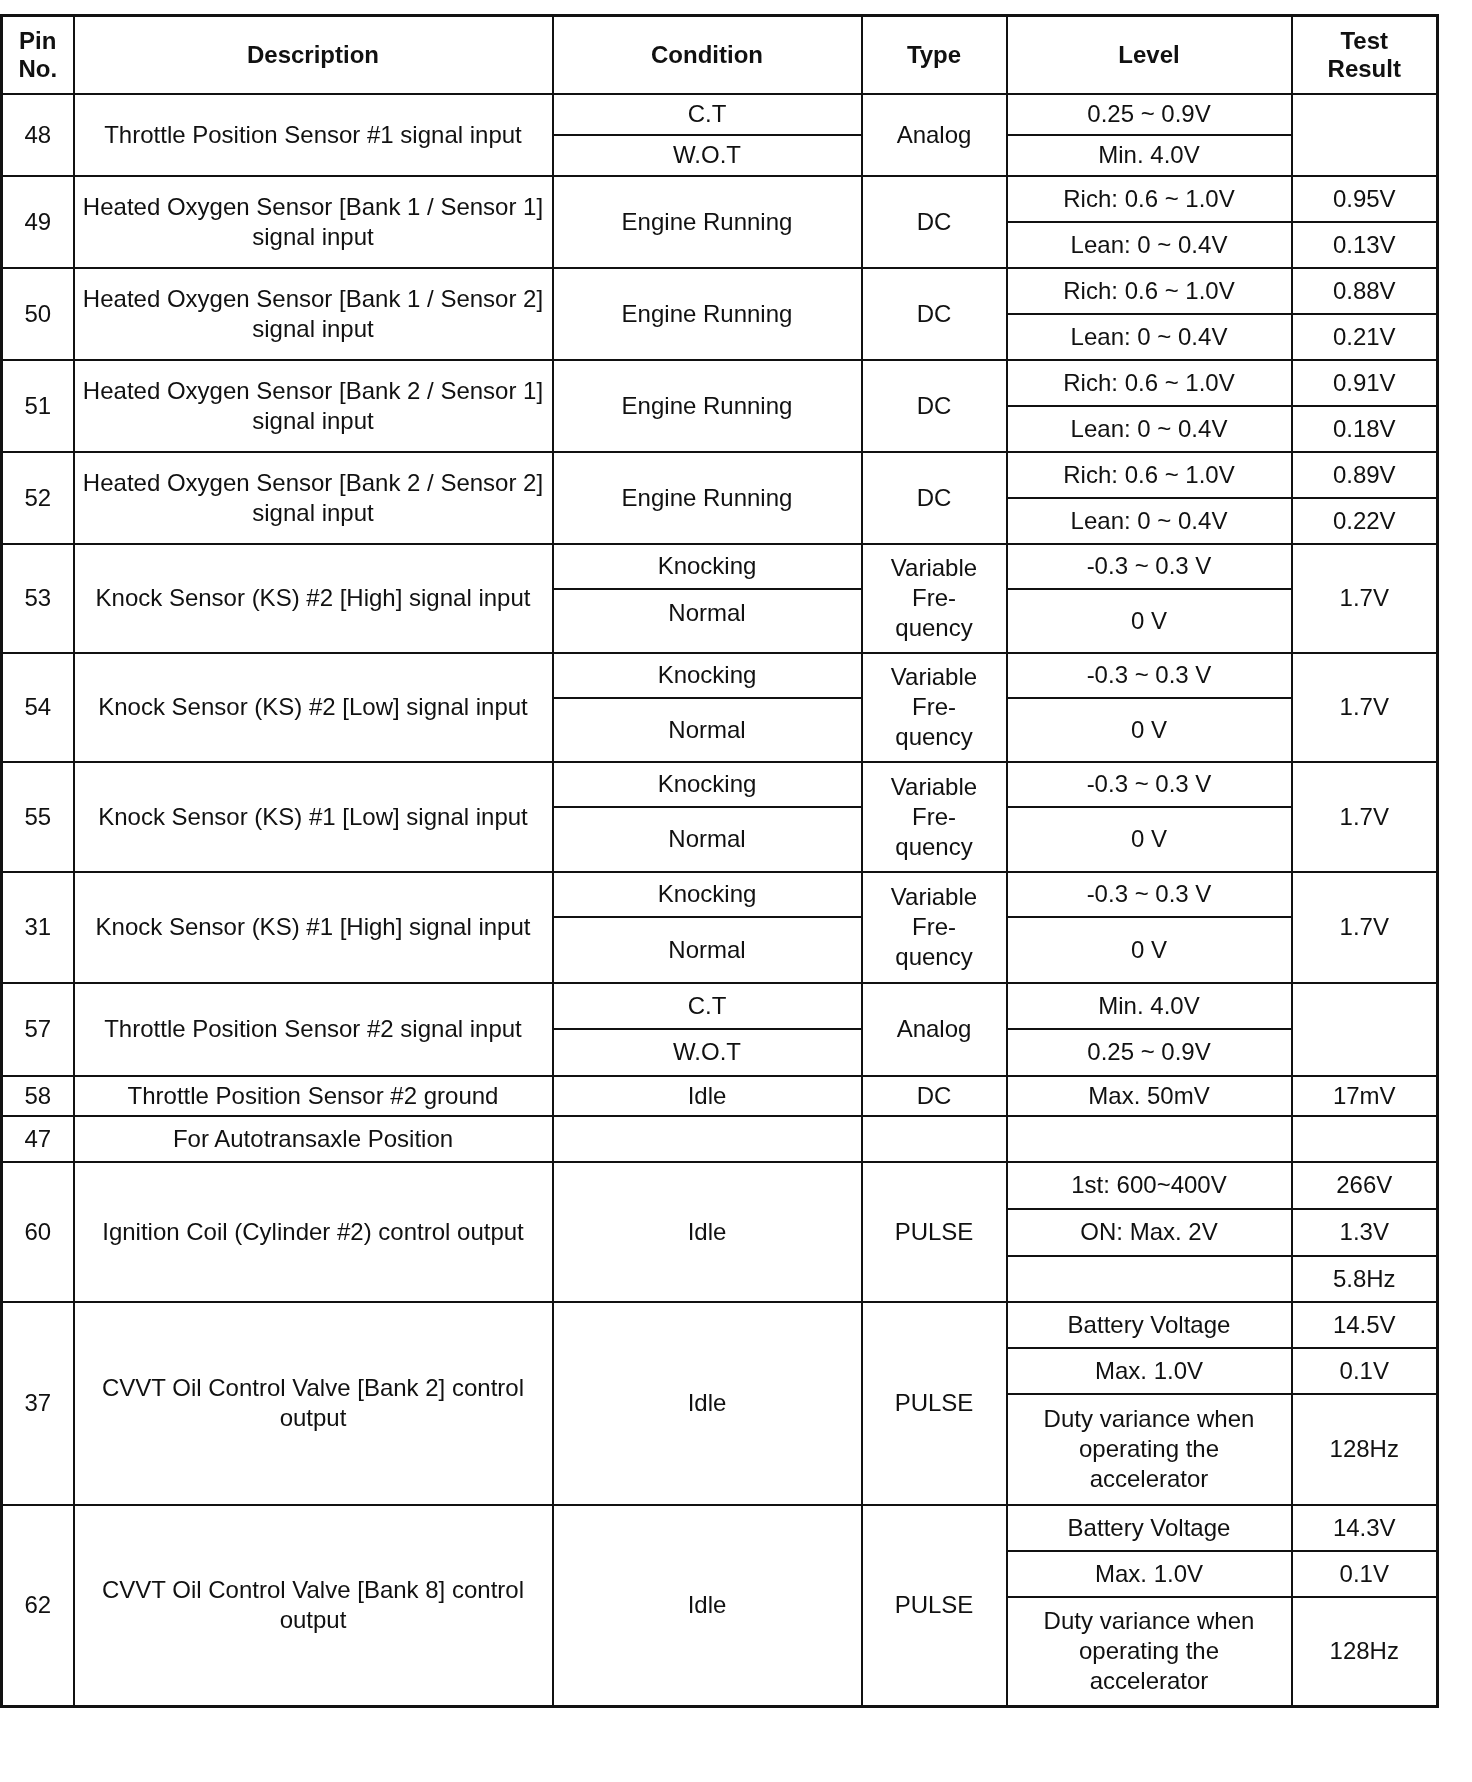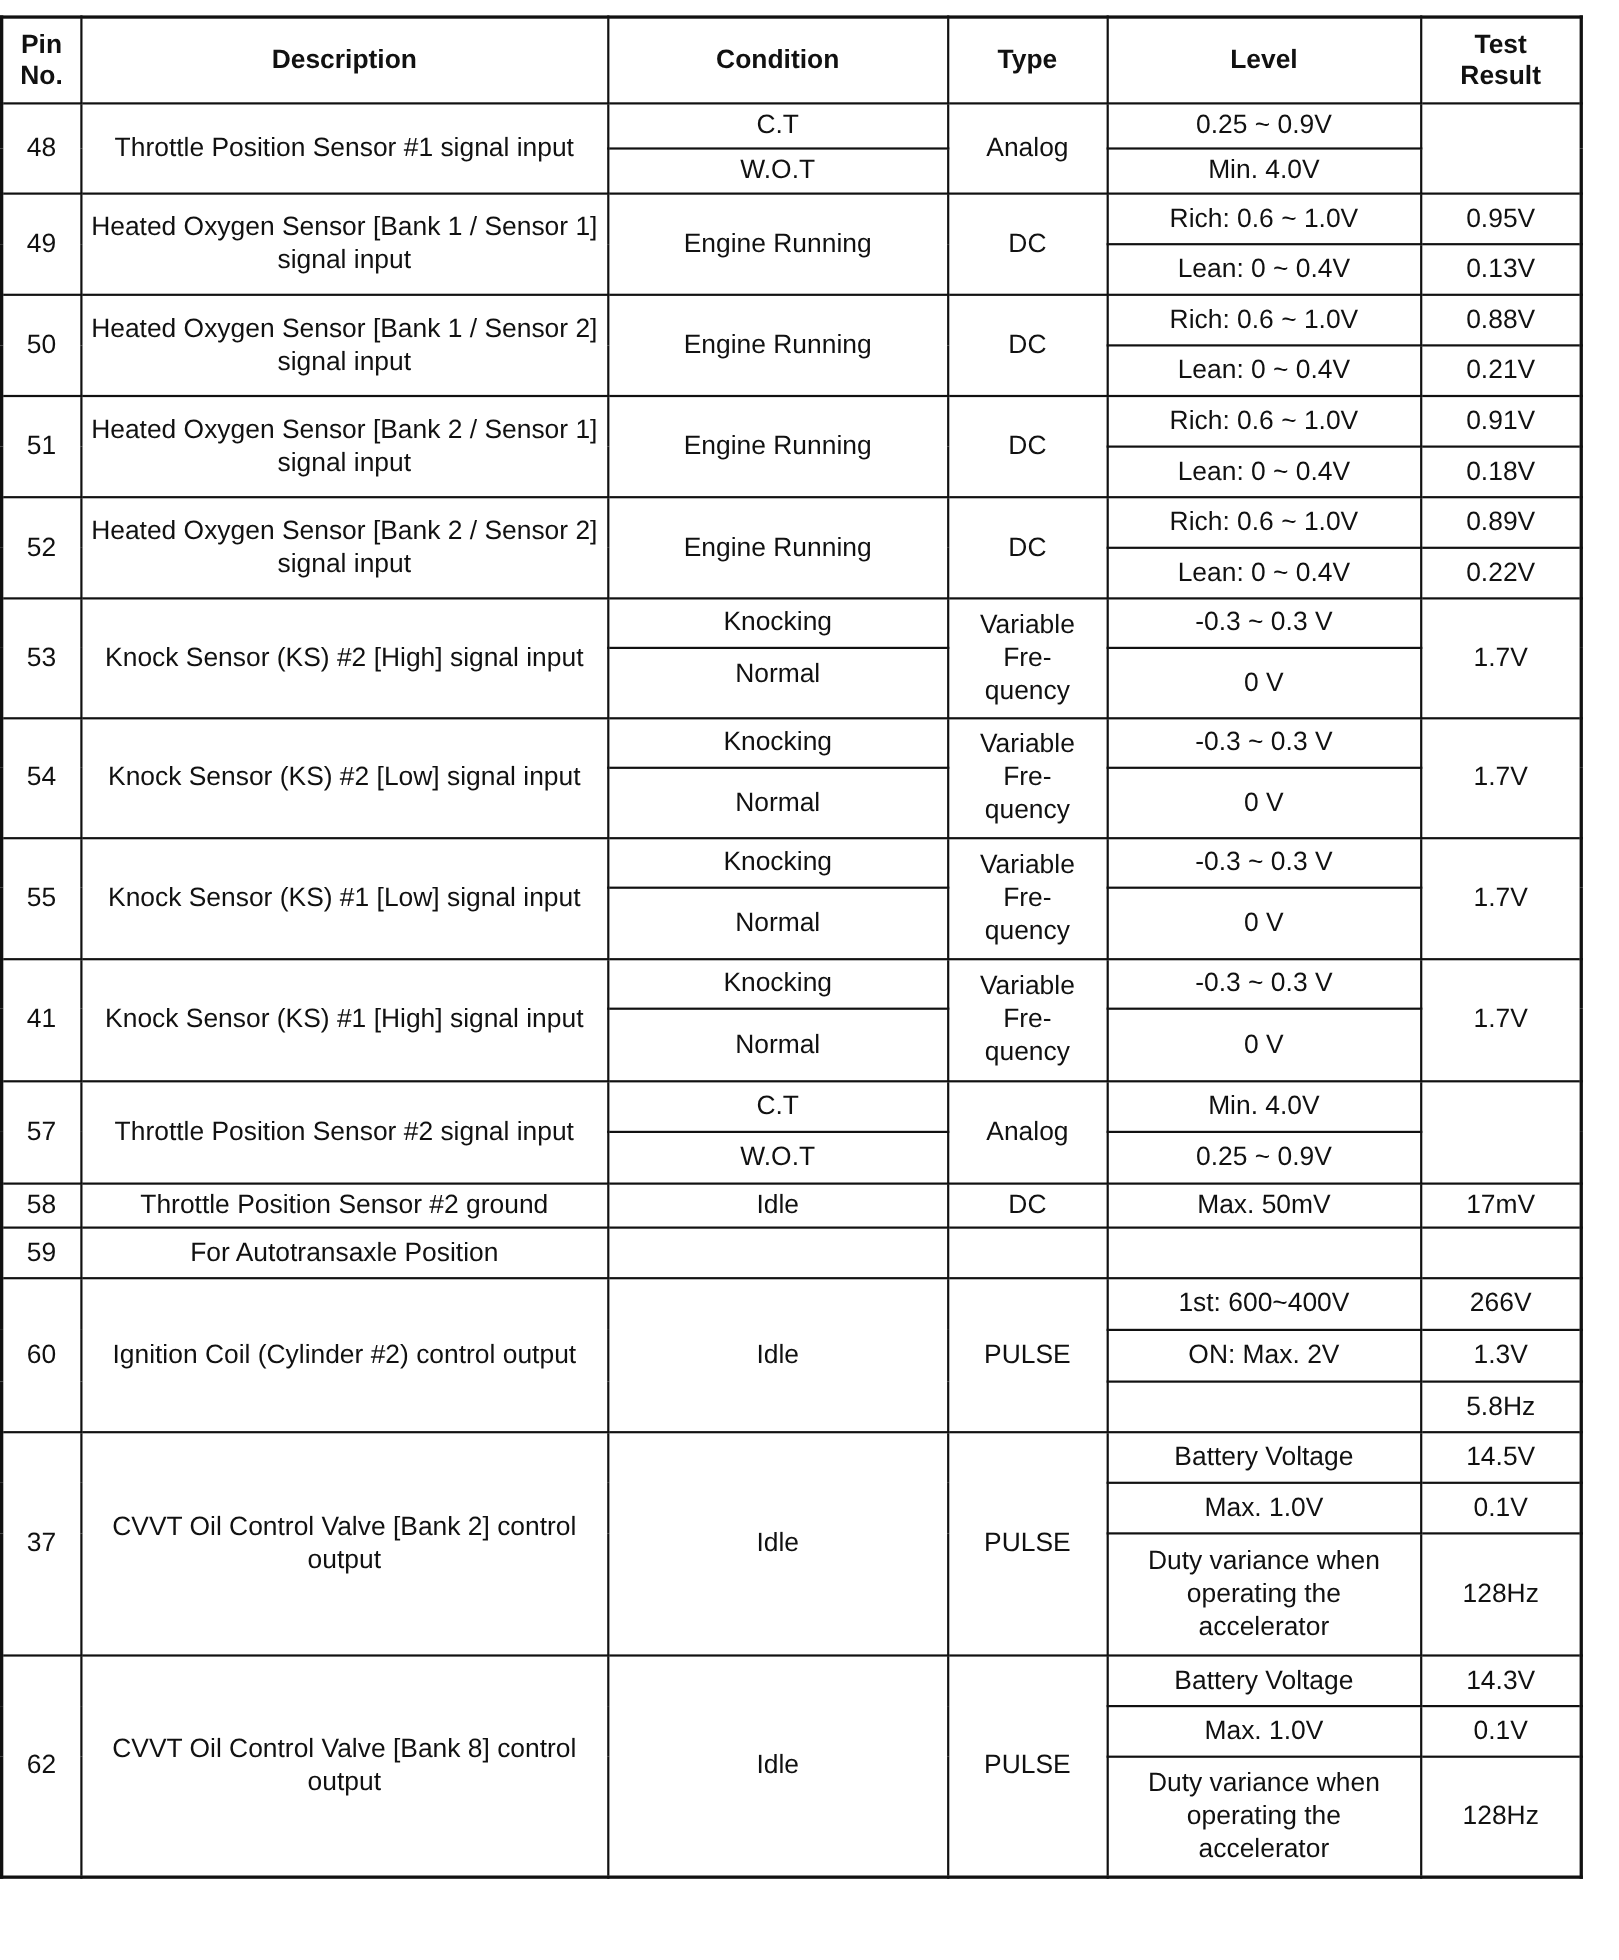--- a/index.html
+++ b/index.html
@@ -140,21 +140,21 @@
       <td rowspan="2"><span style="display:inline-block;width:100px">Variable Fre- quency</span></td>
       <td>-0.3 ~ 0.3 V</td>
       <td rowspan="2">1.7V</td>
     </tr>
     <tr style="height:65px">
       <td>Normal</td>
       <td>0 V</td>
     </tr>
 
     <tr style="height:45px">
-      <td class="pin" rowspan="2">41</td>
+      <td class="pin" rowspan="2">31</td>
       <td class="desc" rowspan="2">Knock Sensor (KS) #1 [High] signal input</td>
       <td>Knocking</td>
       <td rowspan="2"><span style="display:inline-block;width:100px">Variable Fre- quency</span></td>
       <td>-0.3 ~ 0.3 V</td>
       <td rowspan="2">1.7V</td>
     </tr>
     <tr style="height:66px">
       <td>Normal</td>
       <td>0 V</td>
     </tr>
@@ -175,21 +175,21 @@
     <tr style="height:40px">
       <td class="pin">58</td>
       <td class="desc">Throttle Position Sensor #2 ground</td>
       <td>Idle</td>
       <td>DC</td>
       <td>Max.  50mV</td>
       <td>17mV</td>
     </tr>
 
     <tr style="height:46px">
-      <td class="pin">59</td>
+      <td class="pin">47</td>
       <td class="desc">For Autotransaxle Position</td>
       <td></td>
       <td></td>
       <td></td>
       <td></td>
     </tr>
 
     <tr style="height:47px">
       <td class="pin" rowspan="3">60</td>
       <td class="desc" rowspan="3">Ignition Coil (Cylinder #2) control output</td>

